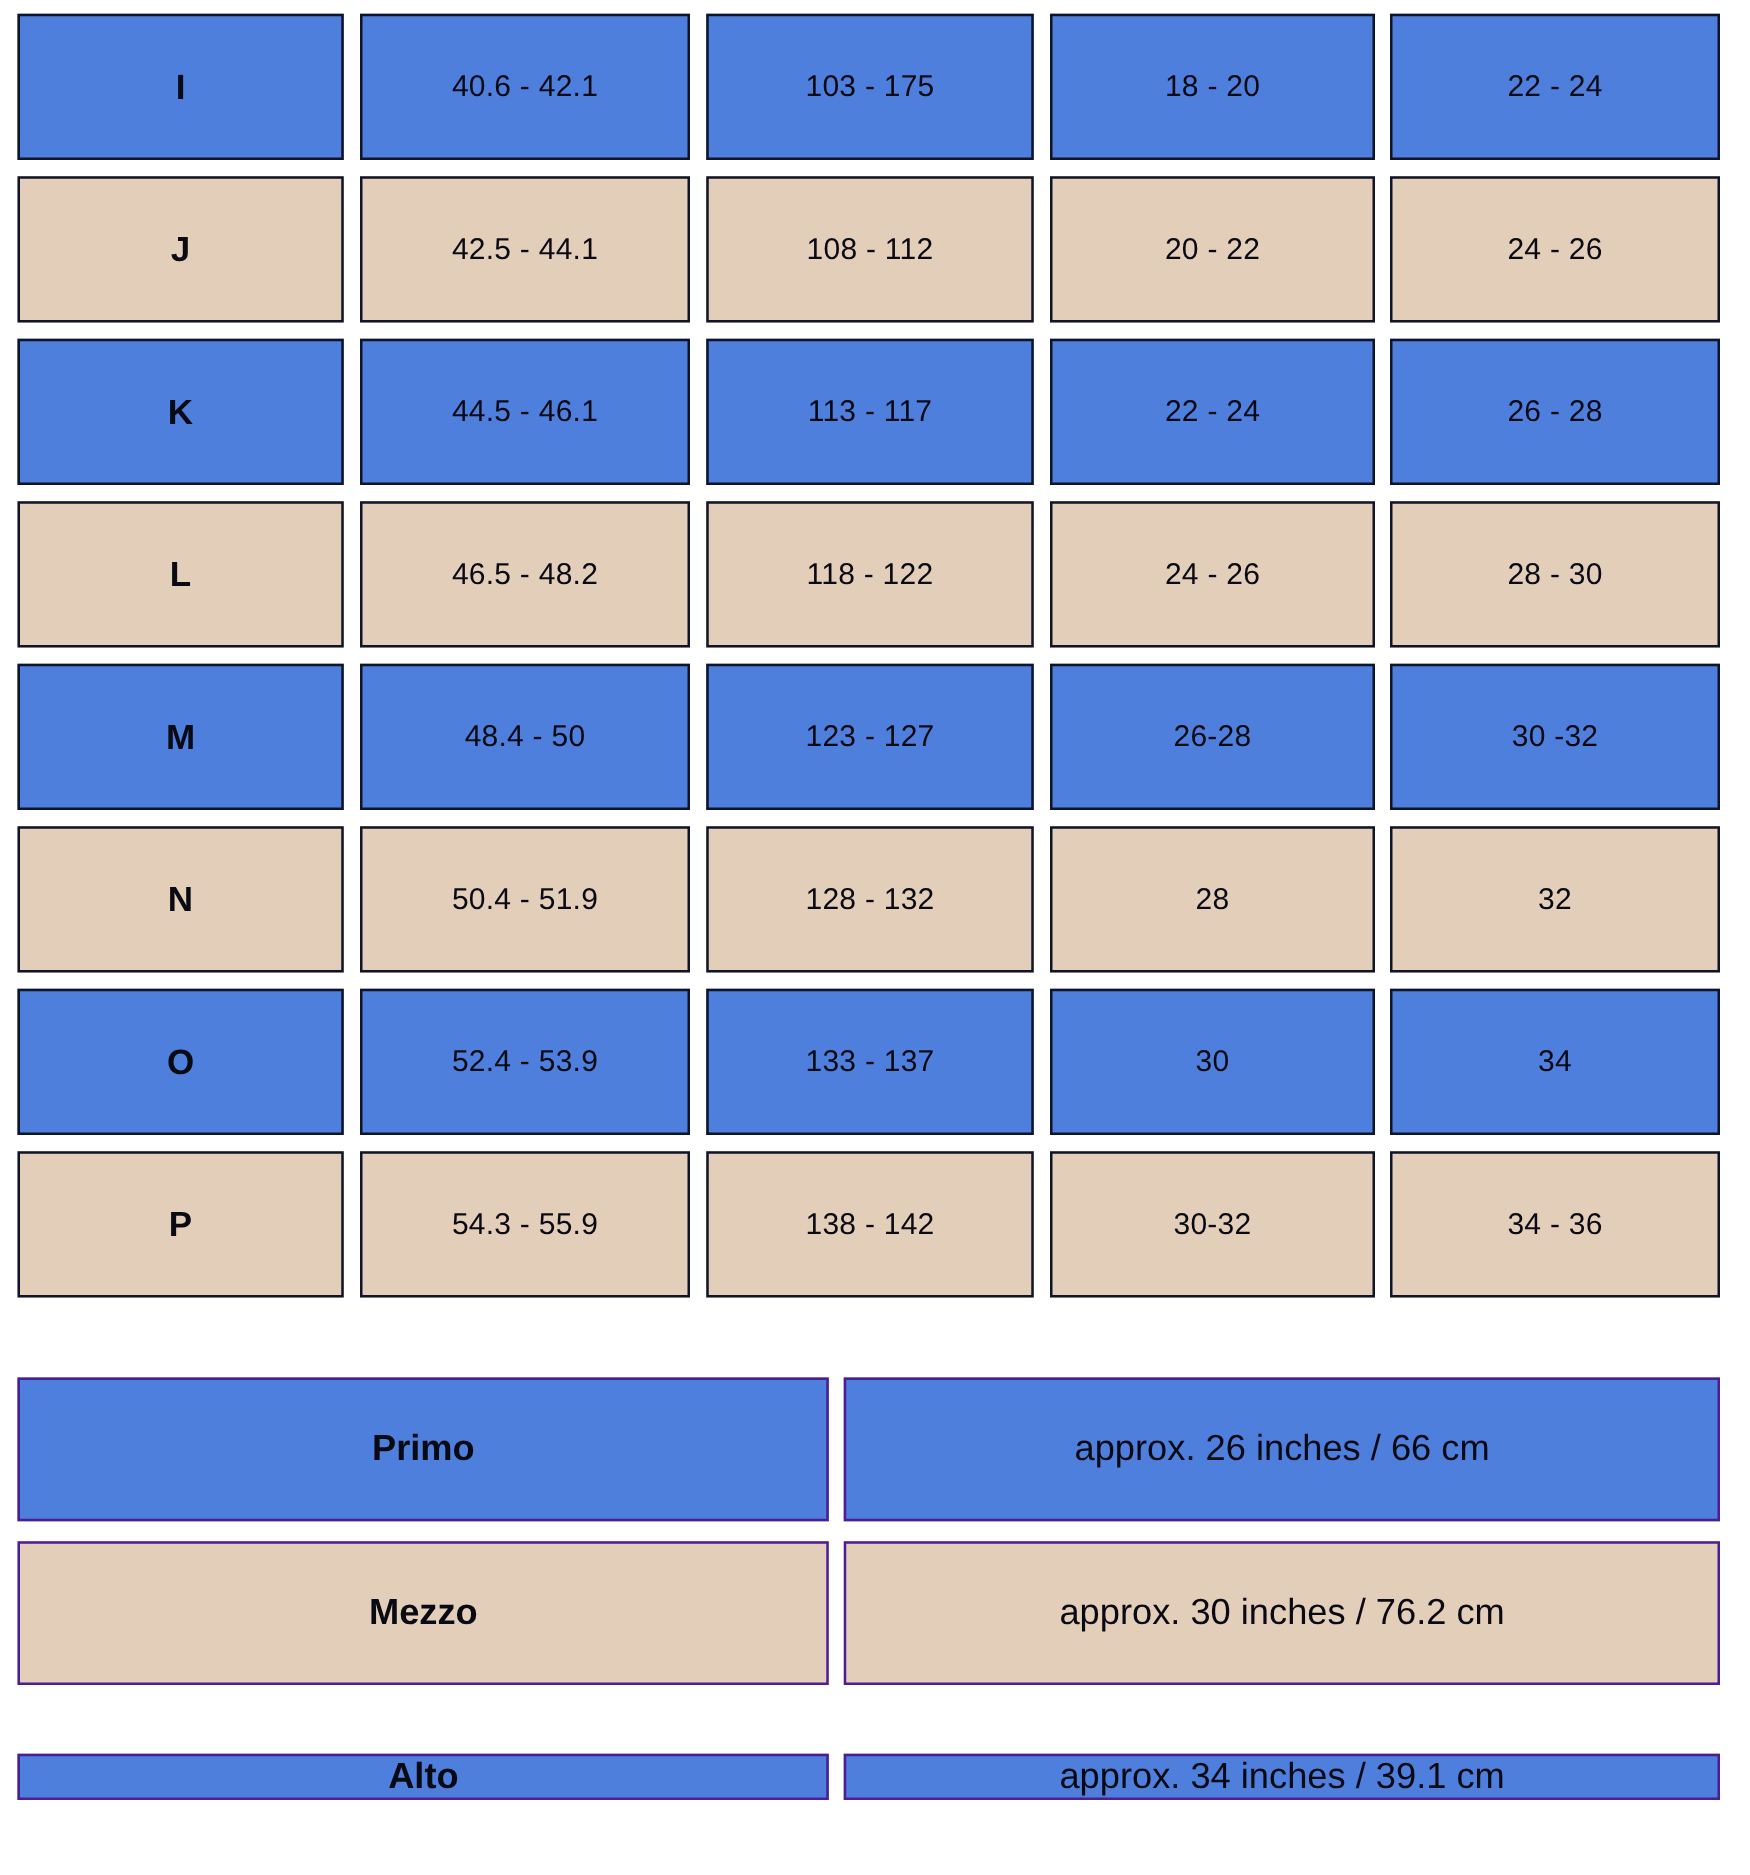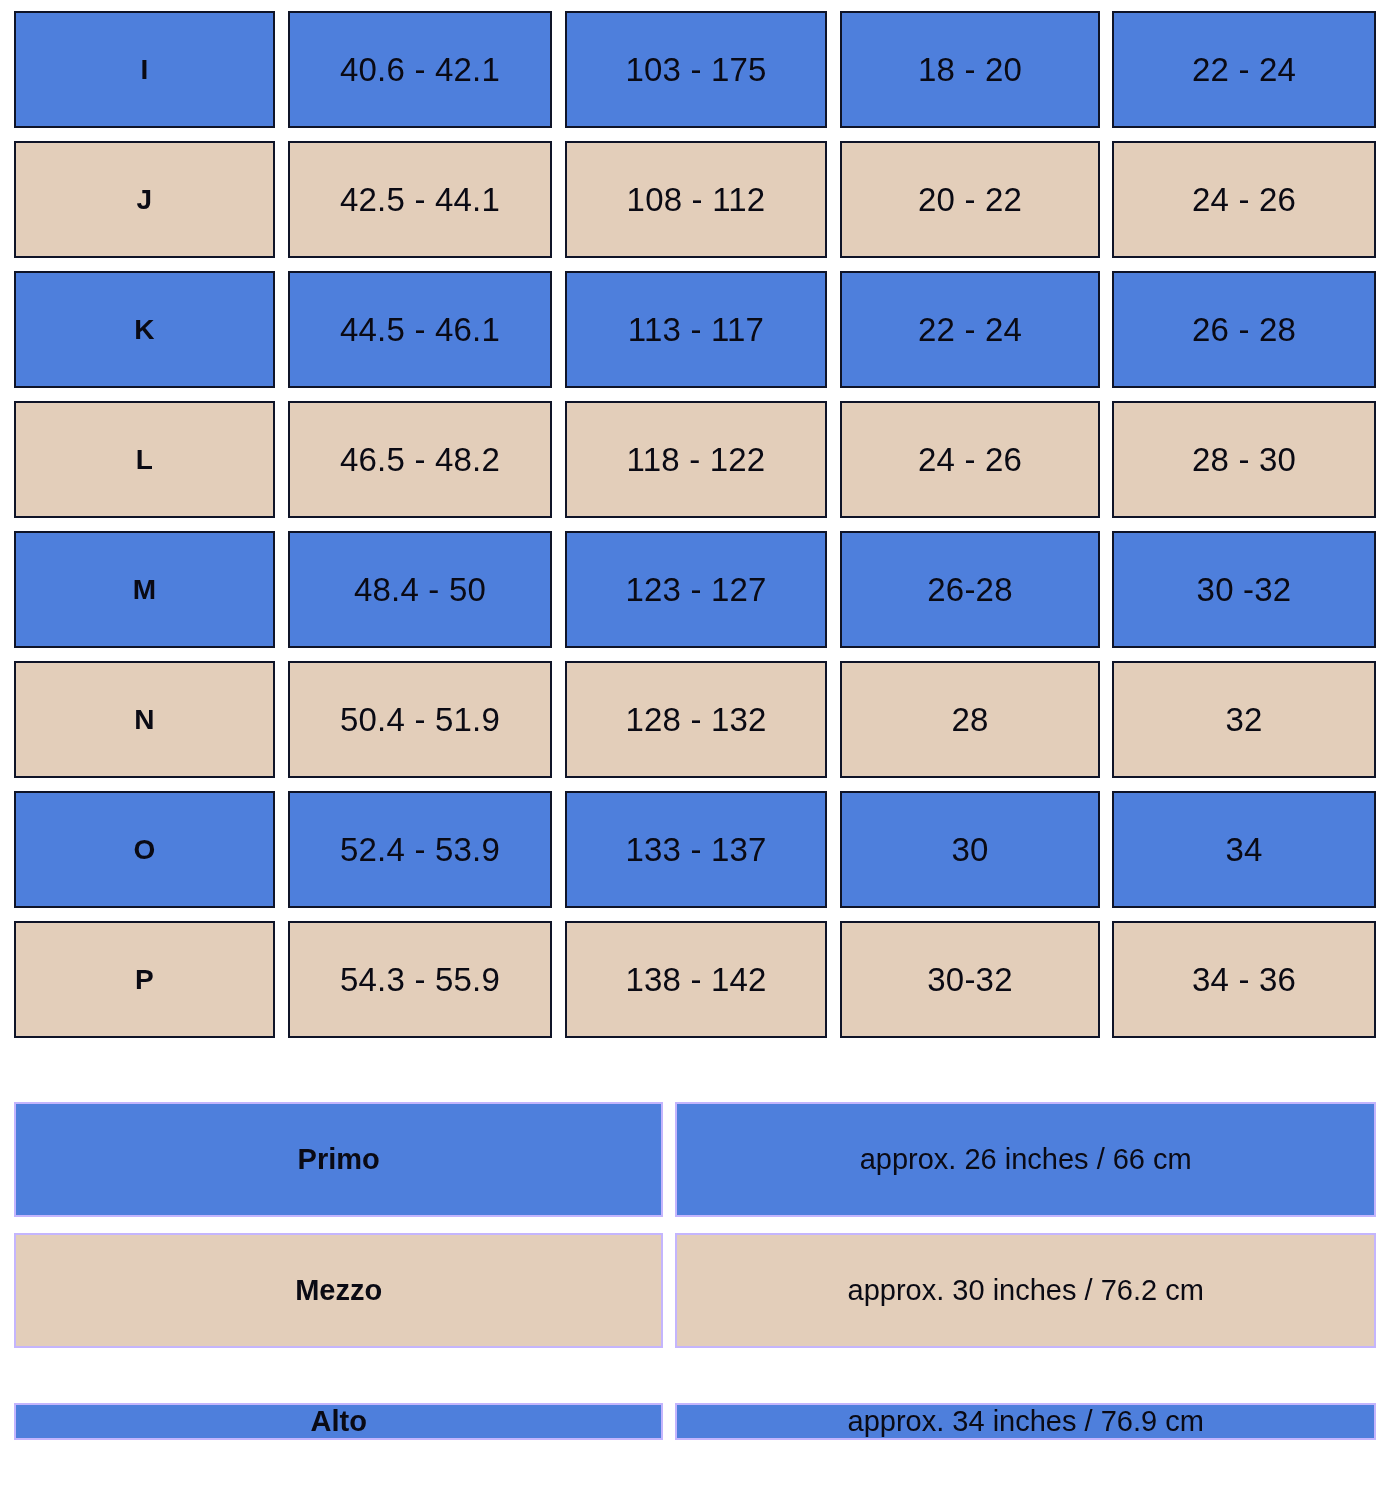--- a/index.html
+++ b/index.html
@@ -35,21 +35,21 @@
   }
   .size-row:last-child { margin-bottom: 0; }
 
   .cell {
     box-sizing: border-box;
     border: 2px solid #0F1428;
     display: flex;
     align-items: center;
     justify-content: center;
     color: #0A0A14;
-    font-size: 33px;
+    font-size: 24px;
     letter-spacing: 0.2px;
     white-space: pre;
   }
   .cell.c1 { width: 261px; margin-right: 13px; font-weight: bold; font-size: 28px; }
   .cell.c2 { width: 264px; margin-right: 13px; }
   .cell.c3 { width: 262px; margin-right: 13px; }
   .cell.c4 { width: 260px; margin-right: 12px; }
   .cell.c5 { width: 264px; }
 
   .row-blue  .cell { background: #4E7FDC; }
@@ -64,21 +64,21 @@
   }
   .length-row {
     display: flex;
     height: 115px;
     margin-bottom: 16px;
   }
   .length-row:last-child { margin-bottom: 0; align-items: center; }
 
   .lcell {
     box-sizing: border-box;
-    border: 2px solid #c4b5fd;
+    border: 2px solid #4c1d95;
     display: flex;
     align-items: center;
     justify-content: center;
     color: #0A0A14;
     font-size: 29px;
     white-space: pre;
   }
   .lcell.l1 { width: 684px; margin-right: 12px; font-weight: bold; }
   .lcell.l2 { width: 738px; }
 
@@ -165,18 +165,18 @@
       <div class="lcell l2">approx. 26 inches / 66 cm</div>
     </div>
 
     <div class="length-row row-beige">
       <div class="lcell l1">Mezzo</div>
       <div class="lcell l2">approx. 30 inches / 76.2 cm</div>
     </div>
 
     <div class="length-row row-blue">
       <div class="lcell l1">Alto</div>
-      <div class="lcell l2">approx. 34 inches / 76.9 cm</div>
+      <div class="lcell l2">approx. 34 inches / 39.1 cm</div>
     </div>
 
   </div>
 
 </div>
 
 </body></html>

